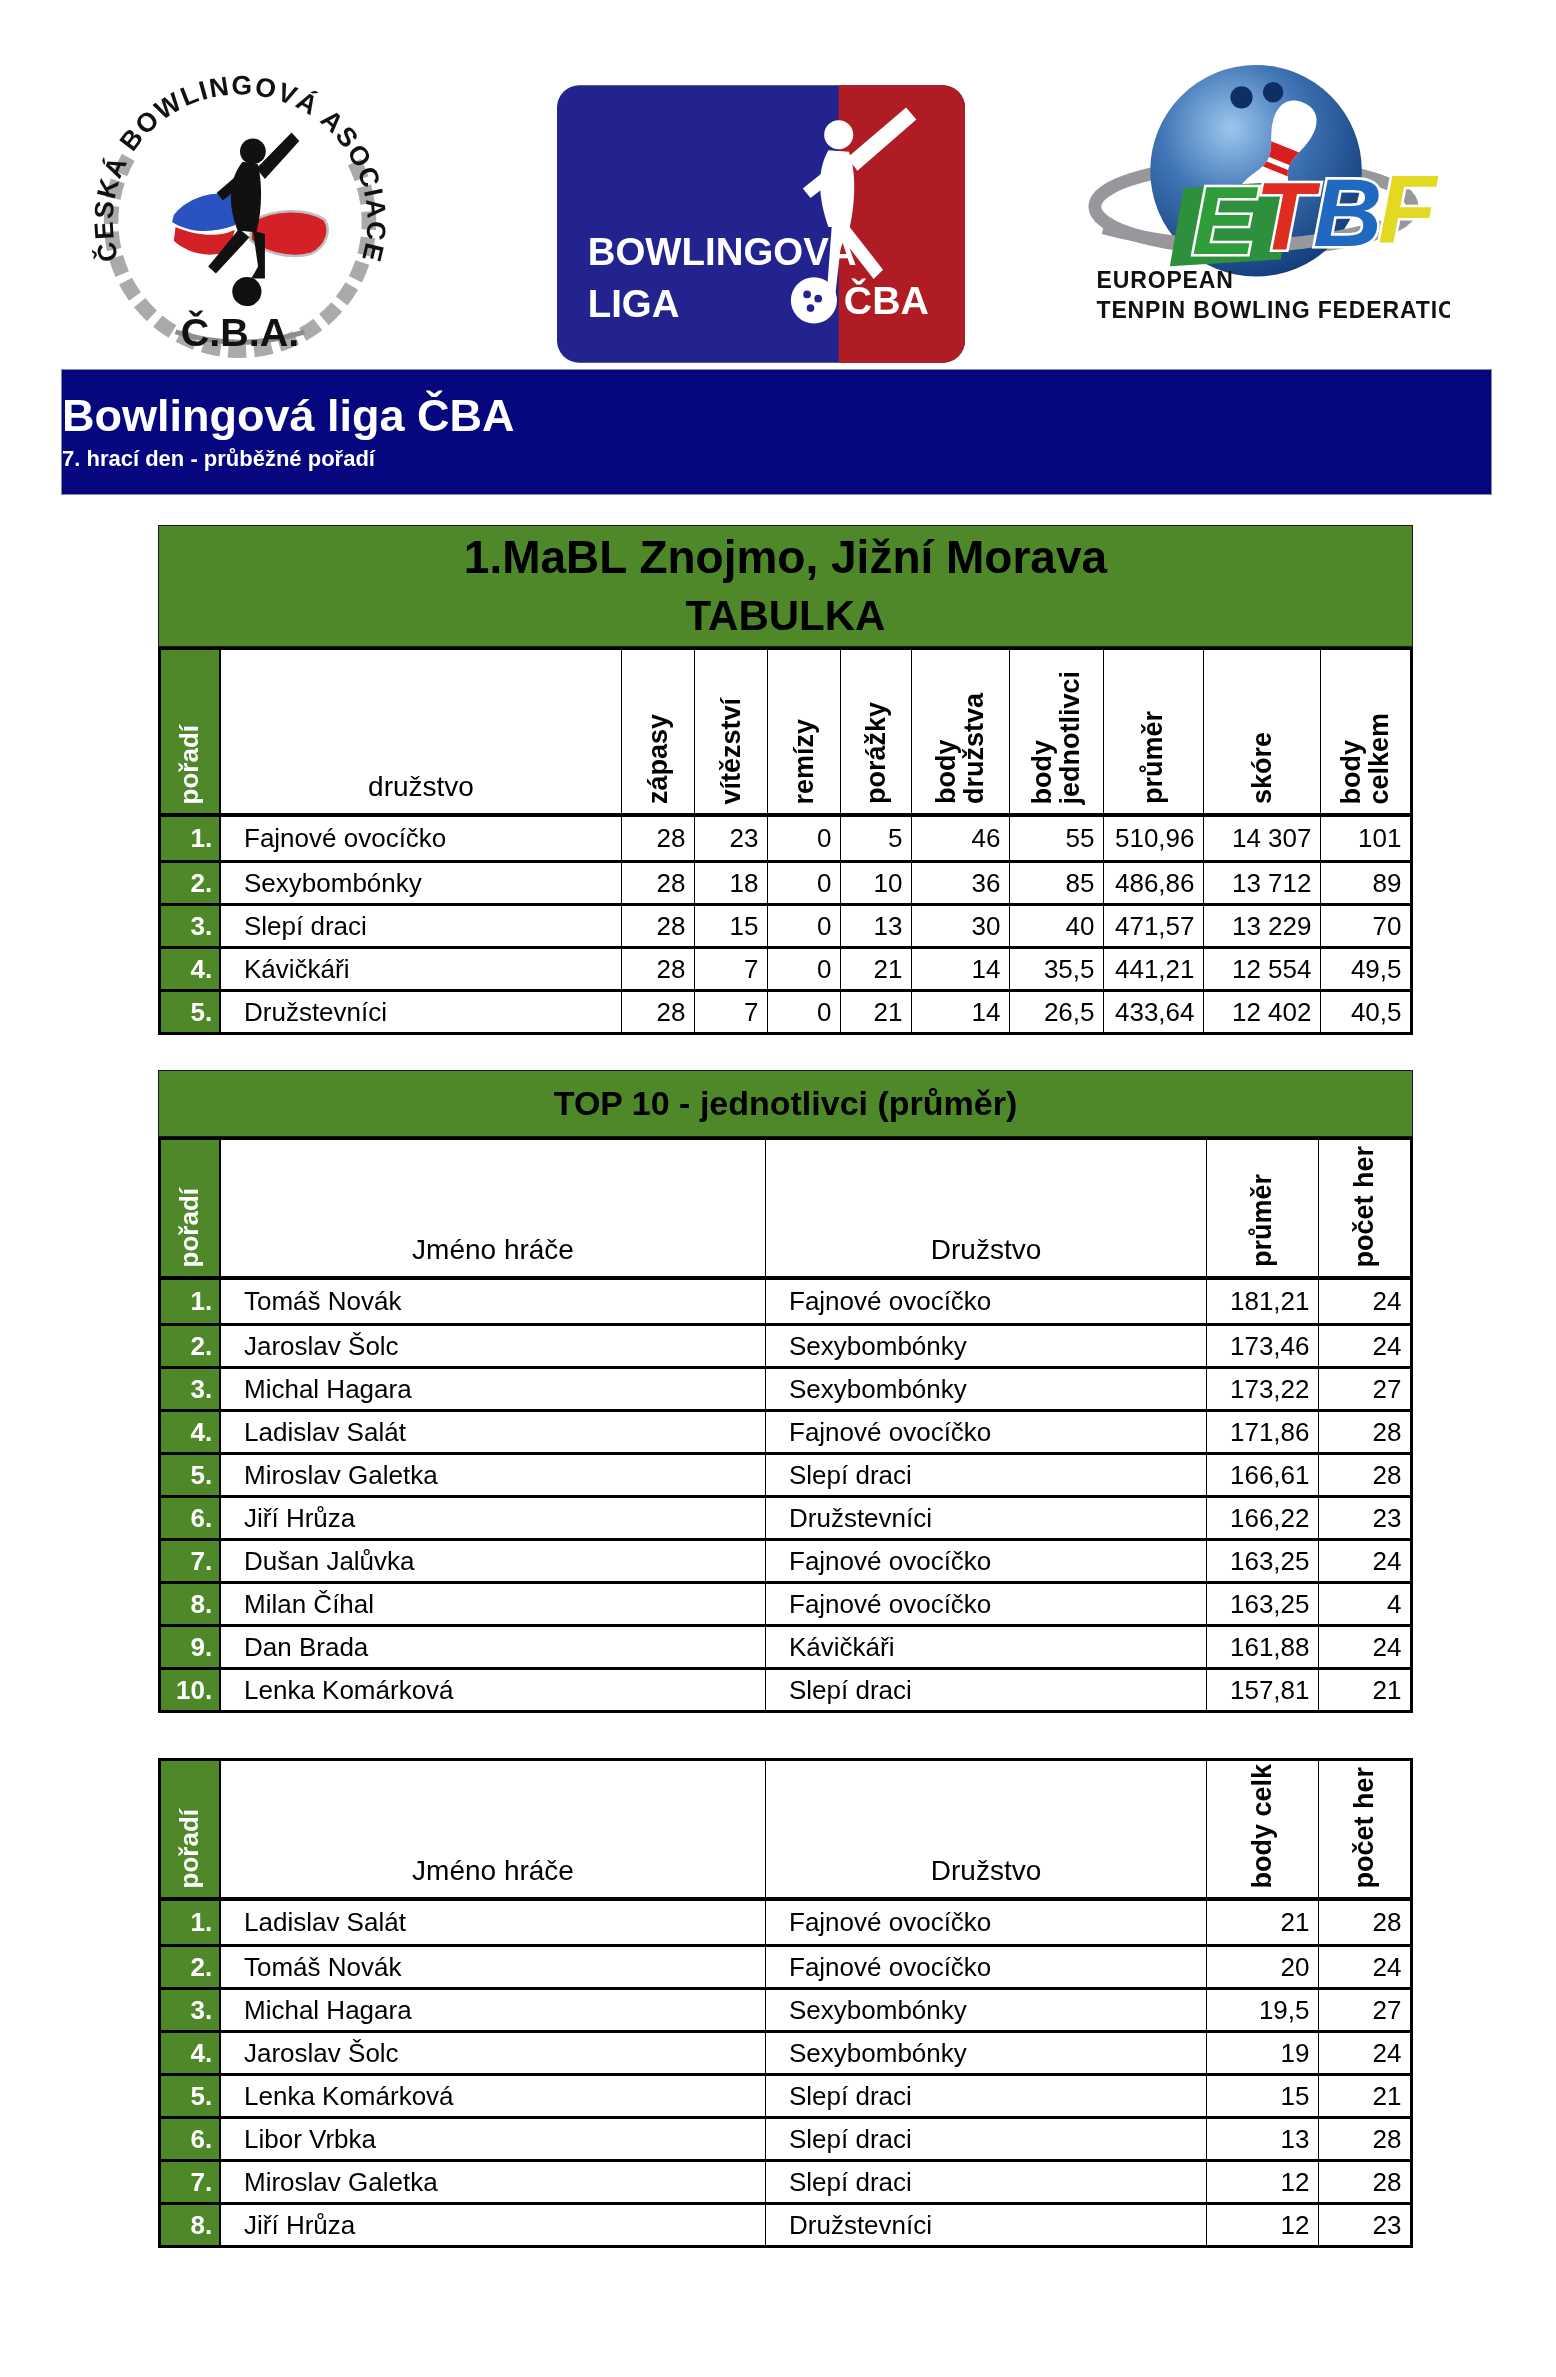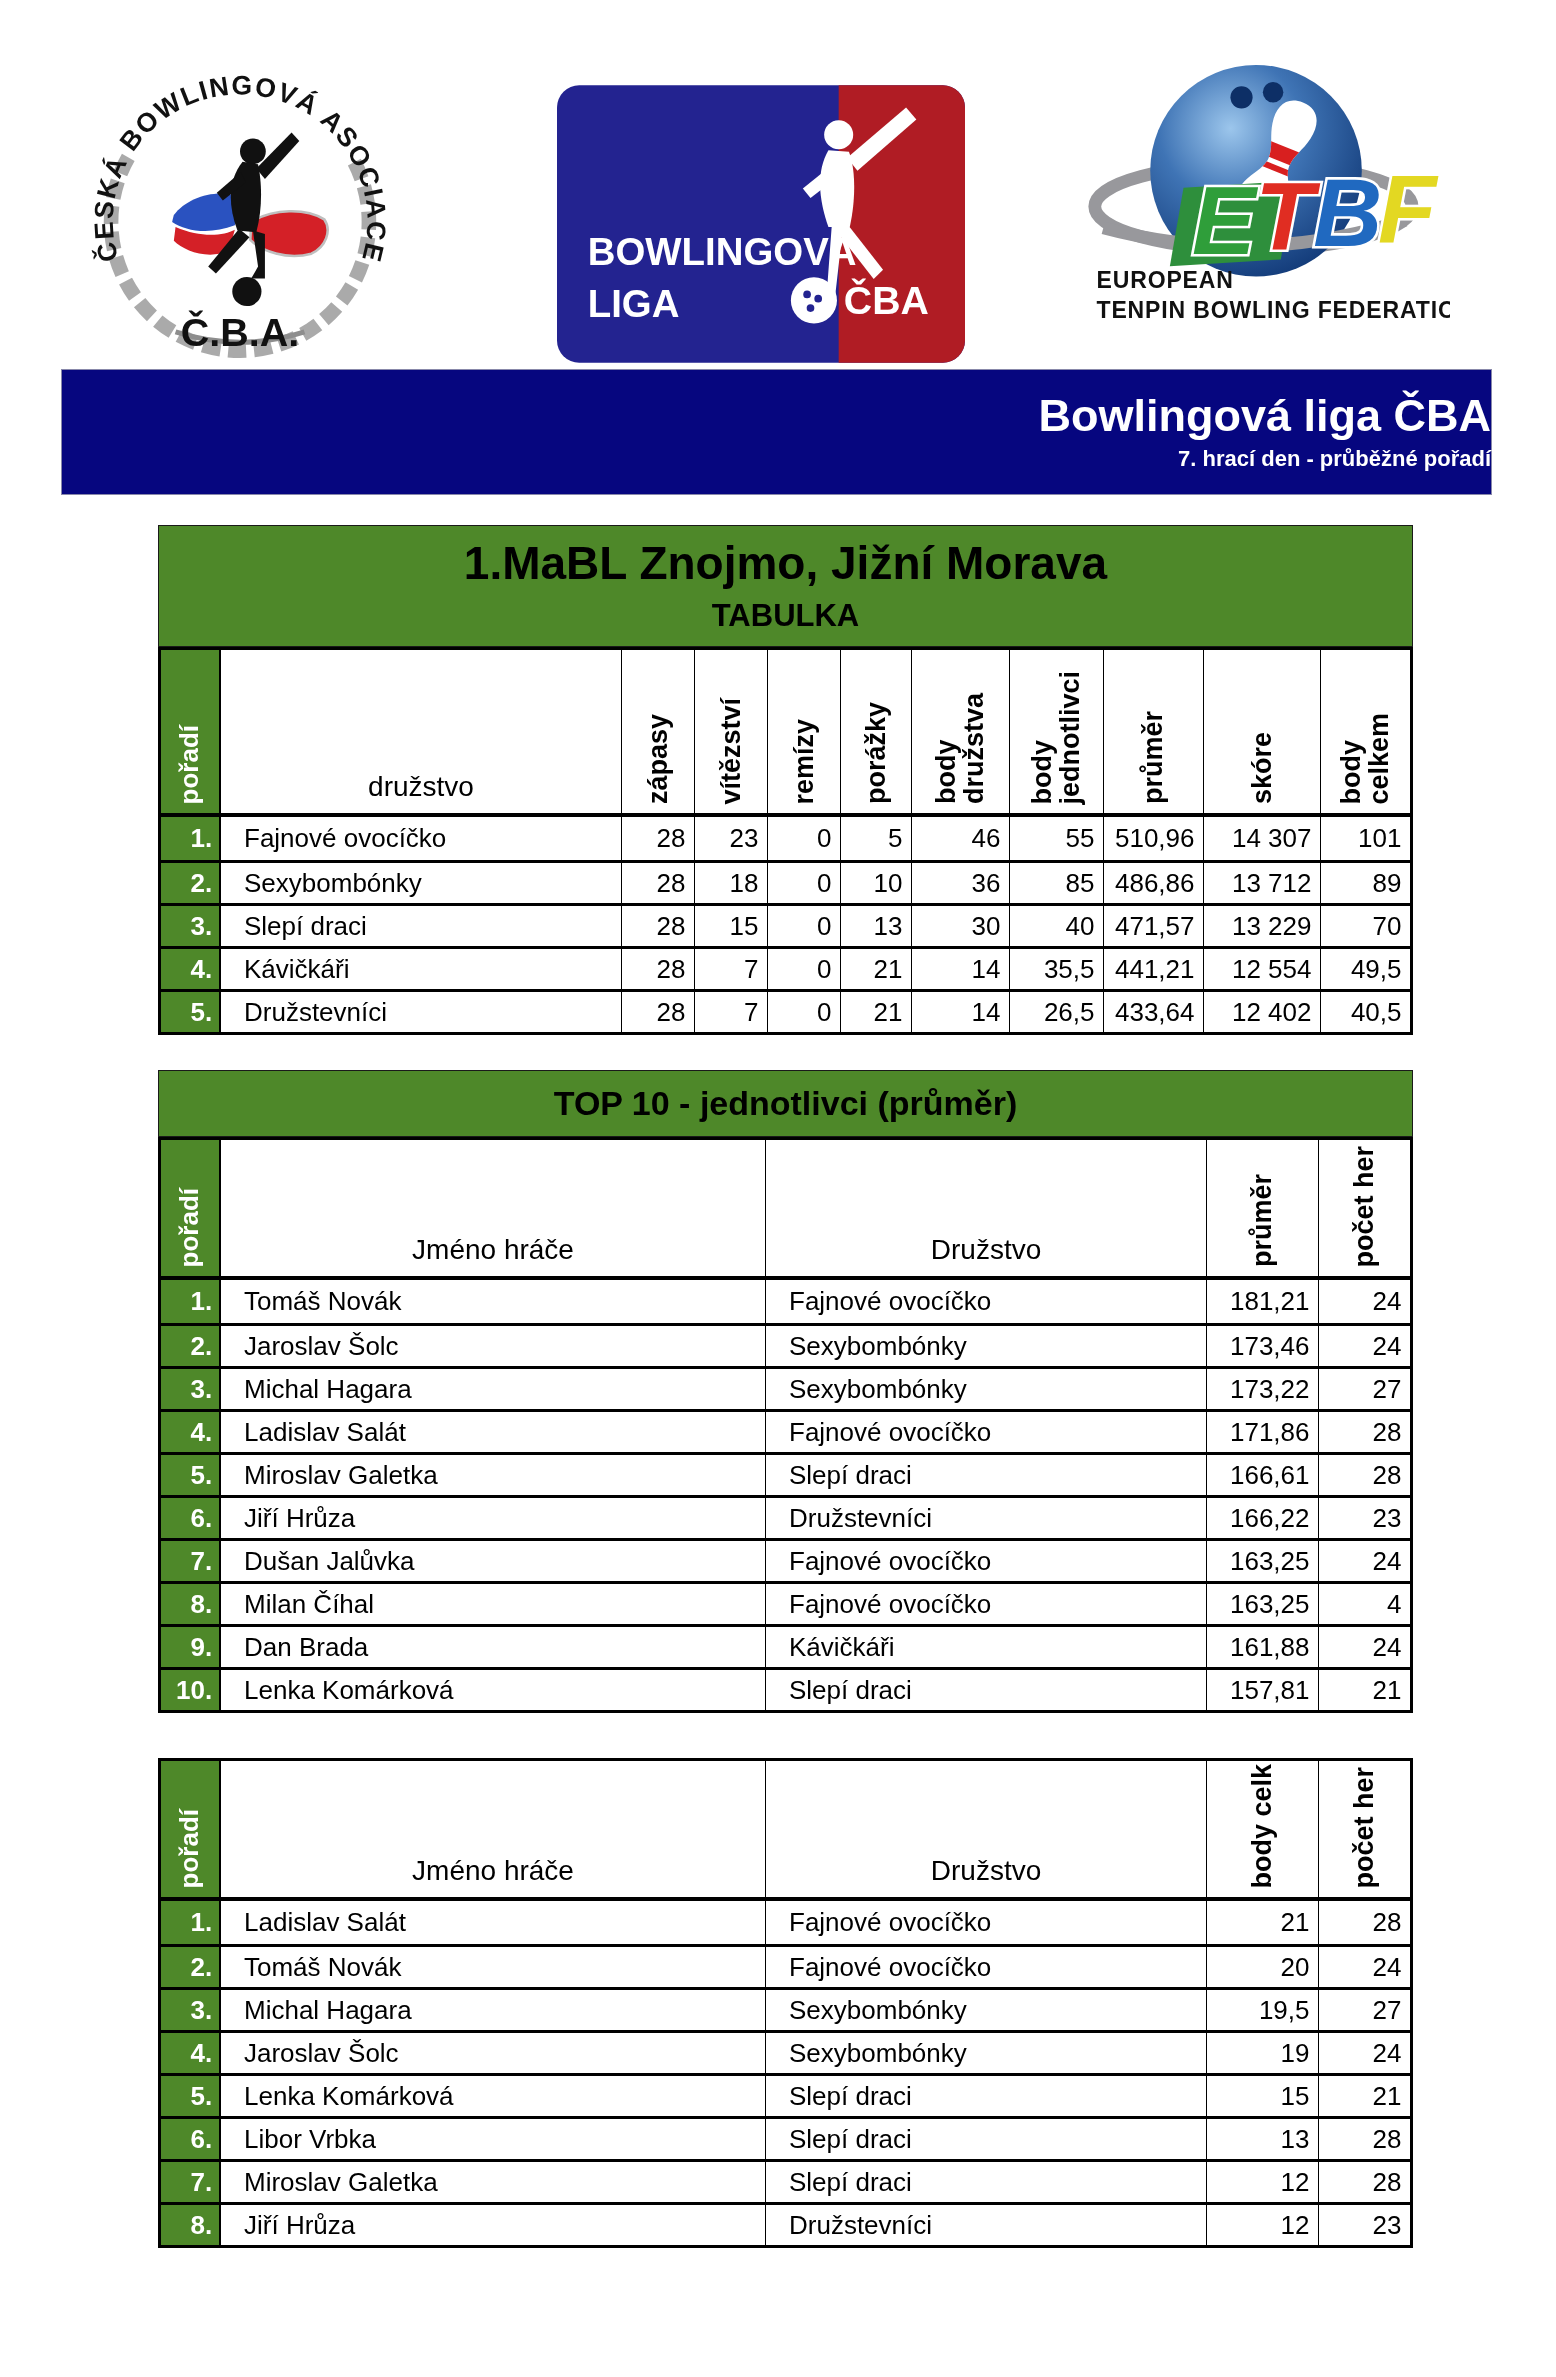--- a/index.html
+++ b/index.html
@@ -17,39 +17,39 @@
   
   .logos{position:absolute;top:0;left:0;width:1557px;height:367px;}
   .logo{position:absolute;}
   #logo-cba{left:81px;top:50px;width:318px;height:318px;}
   #logo-liga{left:557px;top:85px;width:408px;height:278px;}
   #logo-etbf{left:1074px;top:53px;width:376px;height:273px;}
   
   .navy-bar{
     position:absolute;left:61px;top:369px;width:1431px;height:126px;
     background:var(--navy);color:#fff;display:flex;flex-direction:column;
-    justify-content:center;align-items:flex-end;border:0.9px solid #8888aa;
+    justify-content:center;align-items:flex-start;border:0.9px solid #8888aa;
   }
   .navy-title{font-size:45px;font-weight:bold;line-height:1.05;}
   .navy-sub{font-size:22px;font-weight:bold;margin-top:7.7px;}
   
   .section{position:absolute;left:158px;width:1255px;}
   #section-standings{top:525px;}
   #section-top-average{top:1070px;}
   #section-top-points{top:1758px;}
   .gbar{
     background:var(--green);border:1.7px solid #1a1a1a;color:#000000;
     display:flex;flex-direction:column;justify-content:center;align-items:center;
     text-align:center;
   }
   .gbar-tall{height:122px;}
   .gbar-short{height:67px;}
   .gtitle{font-size:46px;font-weight:bold;line-height:1.1;}
   .gtitle-small{font-size:34px;font-weight:bold;}
-  .gsub{font-size:31px;font-weight:bold;margin-top:10px;}
+  .gsub{font-size:42px;font-weight:bold;margin-top:10px;}
   
   .tbl{border:3.4px solid #000;background:#fff;}
   .thead{border-bottom:4.3px solid #000;}
   .trow{display:grid;height:43px;}
   .trow + .trow{border-top:3.4px solid #000;}
   .thead.trow{border-top:none;}
   .t1 .trow{grid-template-columns:60px 401px 73px 73px 73px 71px 98px 94px 100px 117px auto;}
   .t2 .trow{grid-template-columns:60px 545px 441px 112px auto;}
   .t1 .thead{height:167px;}
   .t2 .thead{height:140px;}

